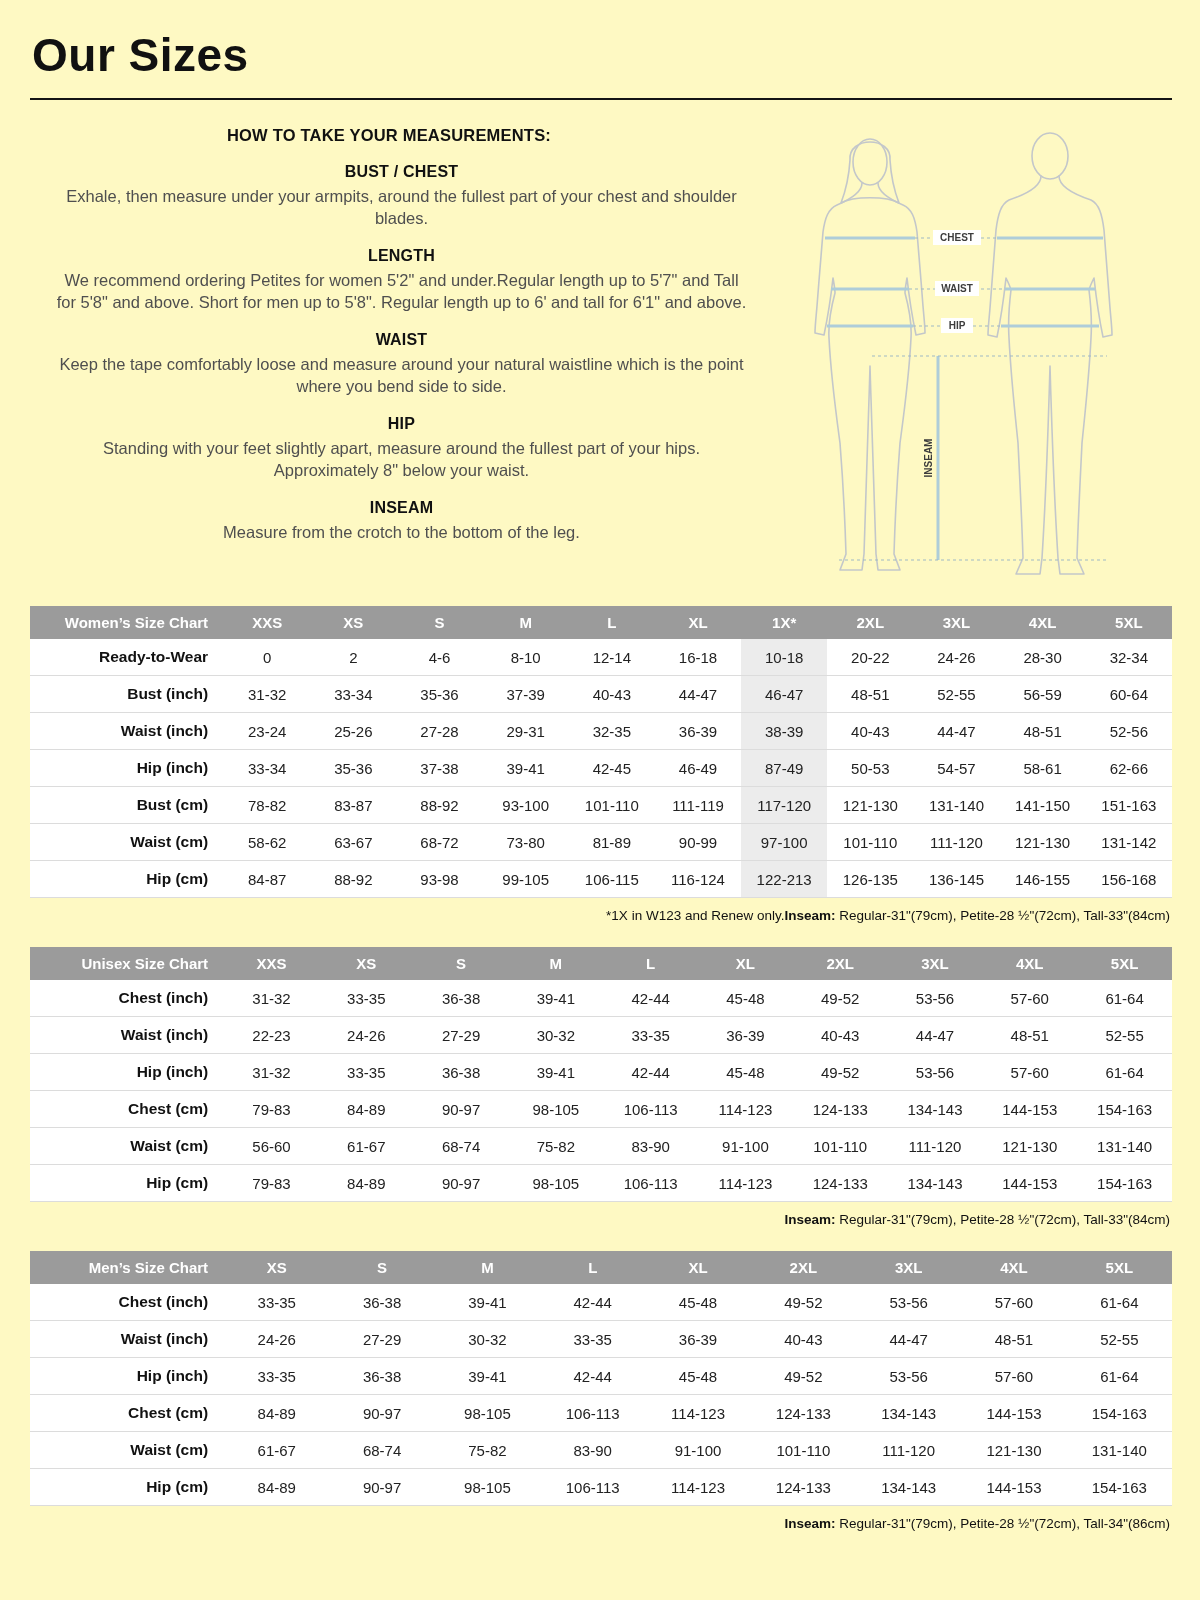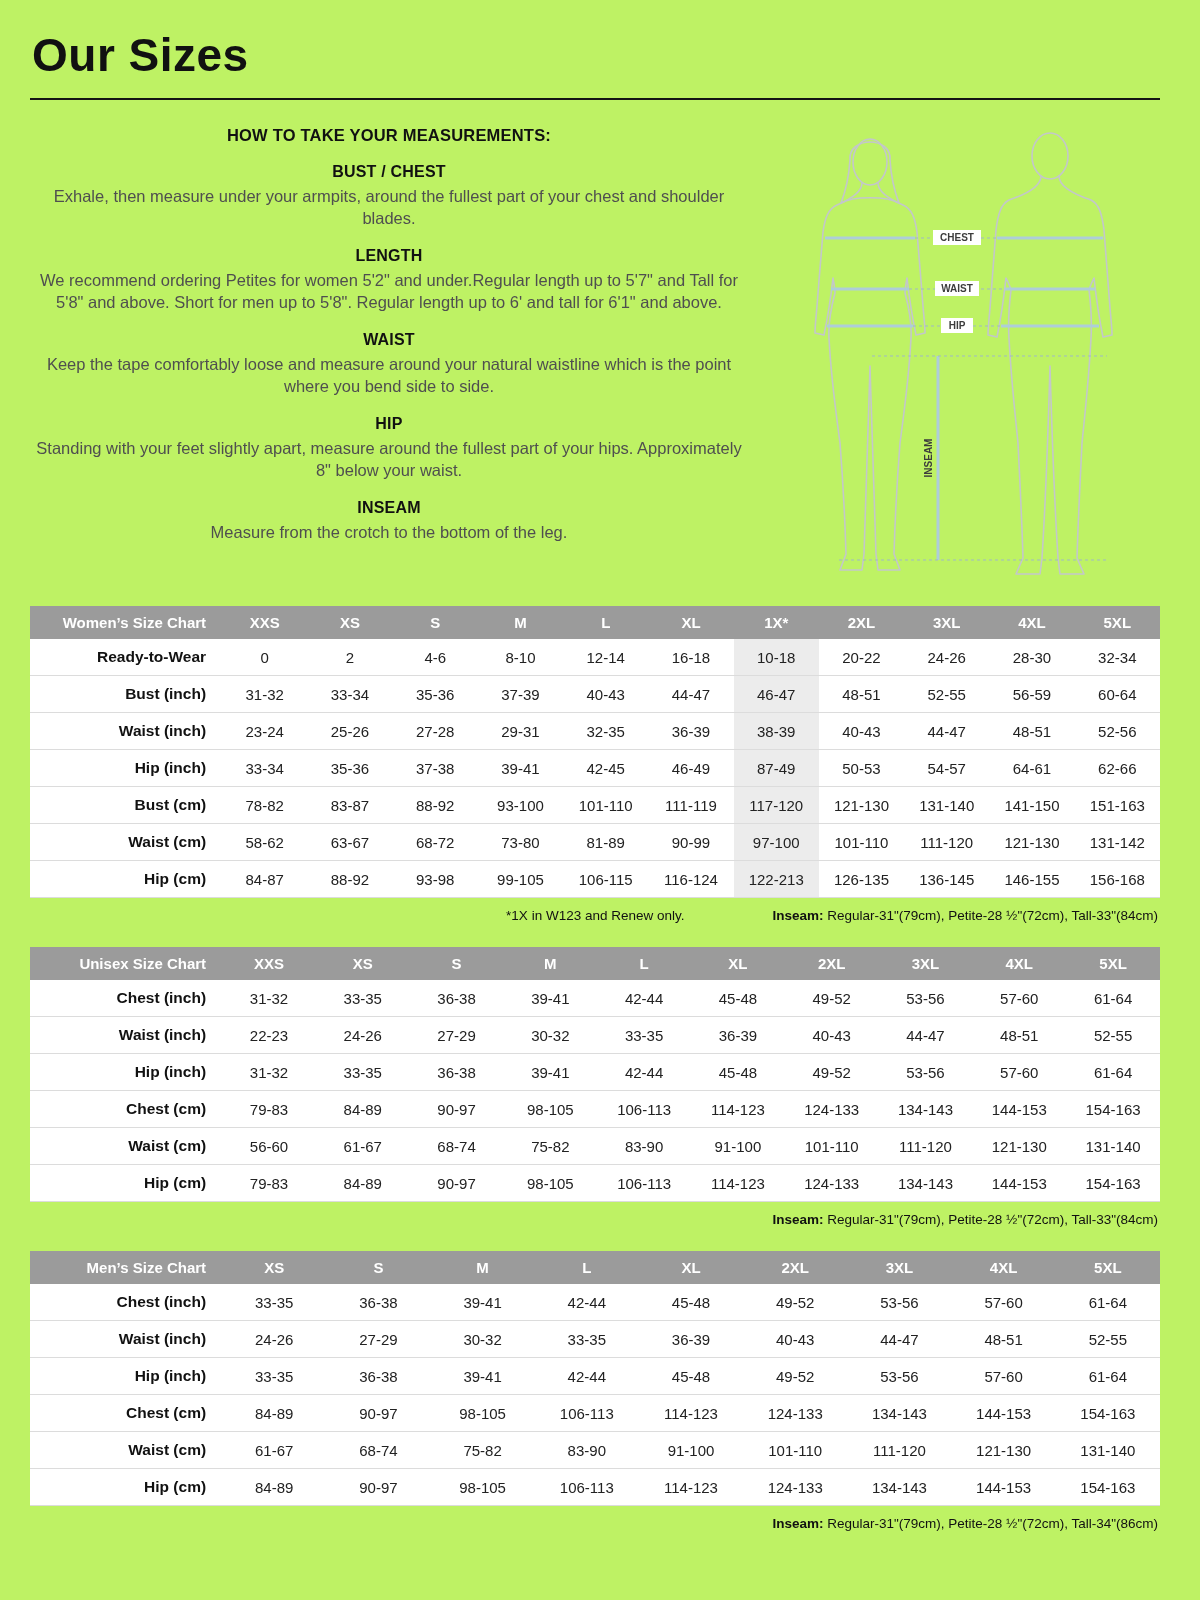--- a/index.html
+++ b/index.html
@@ -1,41 +1,41 @@
 <!DOCTYPE html>
 <html><head>
 <meta charset="utf-8">
 <style>
   * { margin:0; padding:0; box-sizing:border-box; }
   html,body { background:#ffffff; }
   body { font-family:"Liberation Sans","DejaVu Sans",sans-serif; color:#1a1a1a; }
-  .page { width:1200px; min-height:1600px; background:#bef264; padding:24px 40px 10px 30px; }
+  .page { width:1200px; min-height:1600px; background:#fef9c3; padding:24px 28px 10px 30px; }
 
   .page-title { font-size:46px; font-weight:800; letter-spacing:0.5px; color:#111; margin:4px 0 16px 2px; }
   .title-rule { border:none; border-top:2px solid #141414; margin:0 0 24px 0; }
 
   .intro { display:flex; gap:26px;text-align:center; }
   .intro-text { flex:1 1 auto; max-width:718px; }
   .figure-wrap { flex:0 0 382px; padding-top:2px; }
 
   .how-heading { font-size:16.5px; font-weight:800; color:#111; margin:2px 0 18px 0; letter-spacing:0.2px; }
-  .m-section { margin-bottom:17px; }
+  .m-section { margin-bottom:17px;margin-left:25px; }
   .m-title { font-size:16px; font-weight:800; color:#111; margin-bottom:5px; letter-spacing:0.2px; }
   .m-body { font-size:16.5px; line-height:1.33; color:#4f4f4f; }
 
   .tables-region { margin-top:10px; }
   .table-block { margin-top:4px; }
   table.size-table { width:100%; border-collapse:collapse; table-layout:fixed; }
   table.size-table thead th { background:#9b9b9b; color:#ffffff; font-size:15px; font-weight:700; padding:8px 2px; text-align:center; }
   table.size-table thead th.label-col { width:17%; text-align:right; padding-right:16px; }
   table.size-table tbody td { text-align:center; font-size:15px; color:#222; padding:9px 2px; border-bottom:1px solid #dcdcdc; background:#fff; }
   table.size-table tbody td.row-label { font-weight:700; font-size:15.5px; color:#111; text-align:right; padding-right:16px; }
   table.size-table tbody td.hl { background:#ececec; }
 
-  .footnotes { display:flex; justify-content:flex-end; align-items:baseline; gap:88px; font-size:13.5px; color:#111; margin:10px 2px 24px 0; }
+  .footnotes { display:flex; justify-content:flex-end; align-items:baseline; font-size:13.5px; color:#111; margin:10px 2px 24px 0; }
   .footnotes .fn-right b { font-weight:700; }
 
   svg text { font-family:"Liberation Sans","DejaVu Sans",sans-serif; }
 </style>
 </head>
 <body>
 
 <div class="page">
 
   <h1 class="page-title">Our Sizes</h1>
@@ -227,21 +227,21 @@
               <td class="row-label">Hip (inch)</td>
               <td>33-34</td>
               <td>35-36</td>
               <td>37-38</td>
               <td>39-41</td>
               <td>42-45</td>
               <td>46-49</td>
               <td class="hl">87-49</td>
               <td>50-53</td>
               <td>54-57</td>
-              <td>64-61</td>
+              <td>58-61</td>
               <td>62-66</td>
             </tr>
             <tr>
               <td class="row-label">Bust (cm)</td>
               <td>78-82</td>
               <td>83-87</td>
               <td>88-92</td>
               <td>93-100</td>
               <td>101-110</td>
               <td>111-119</td>

